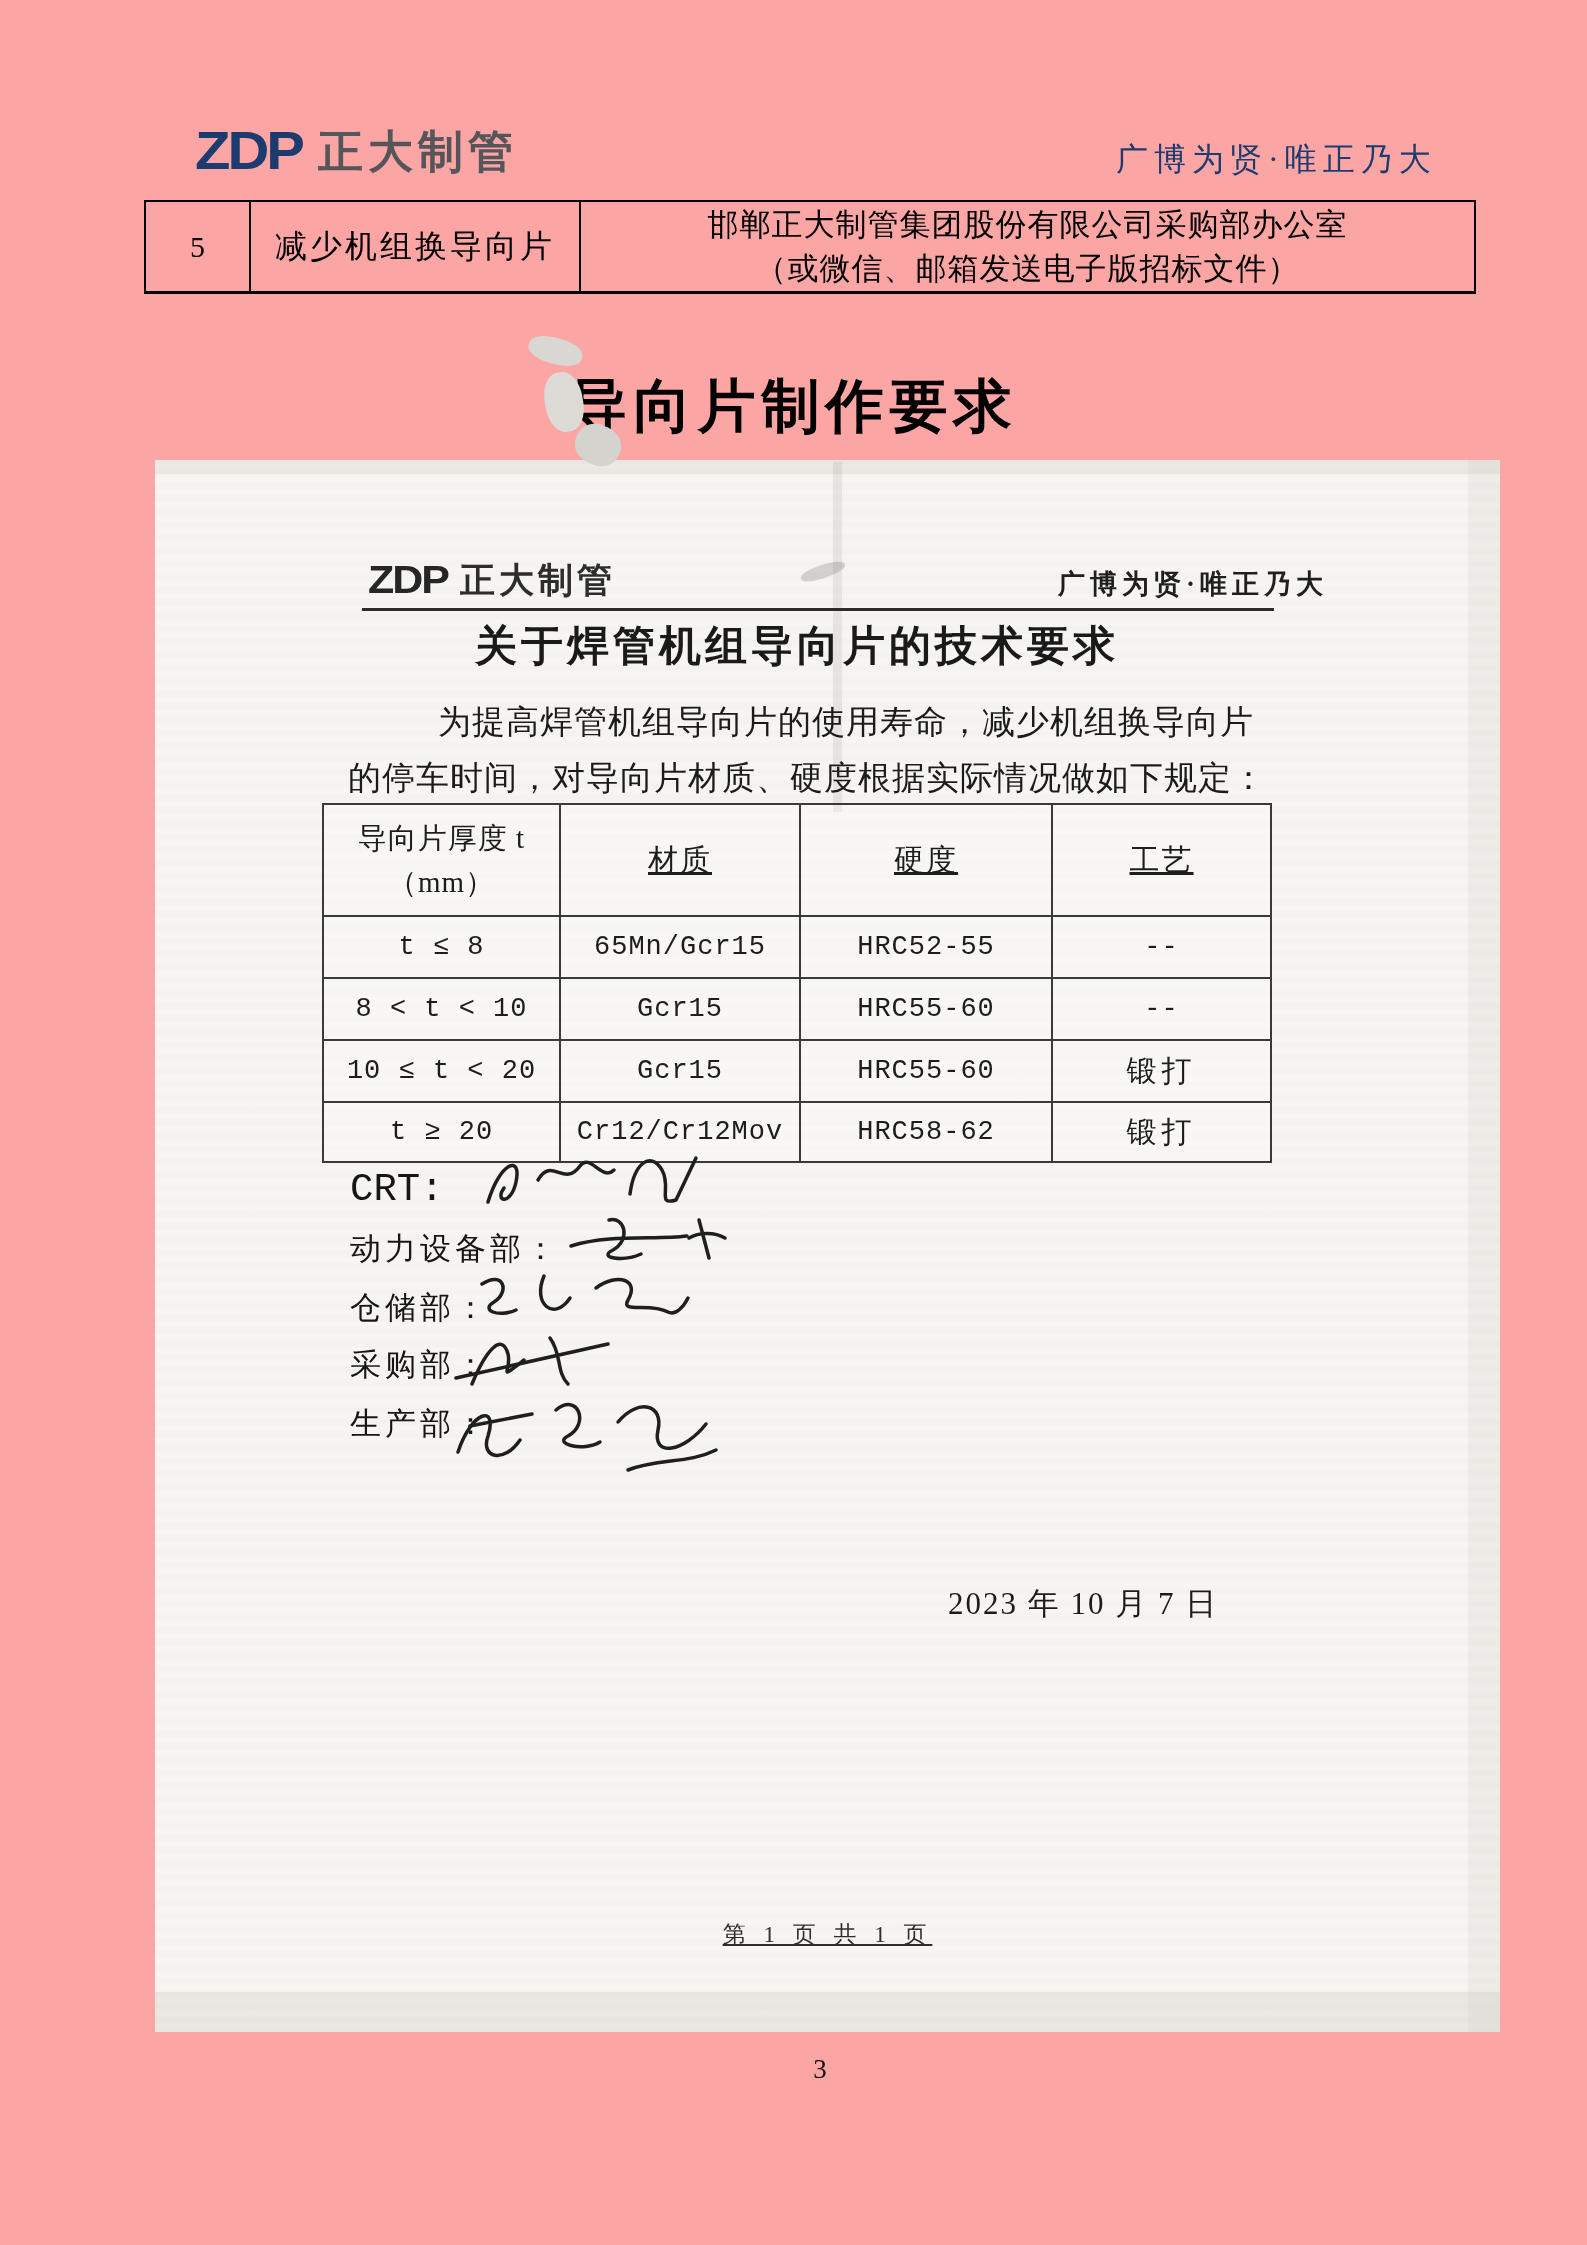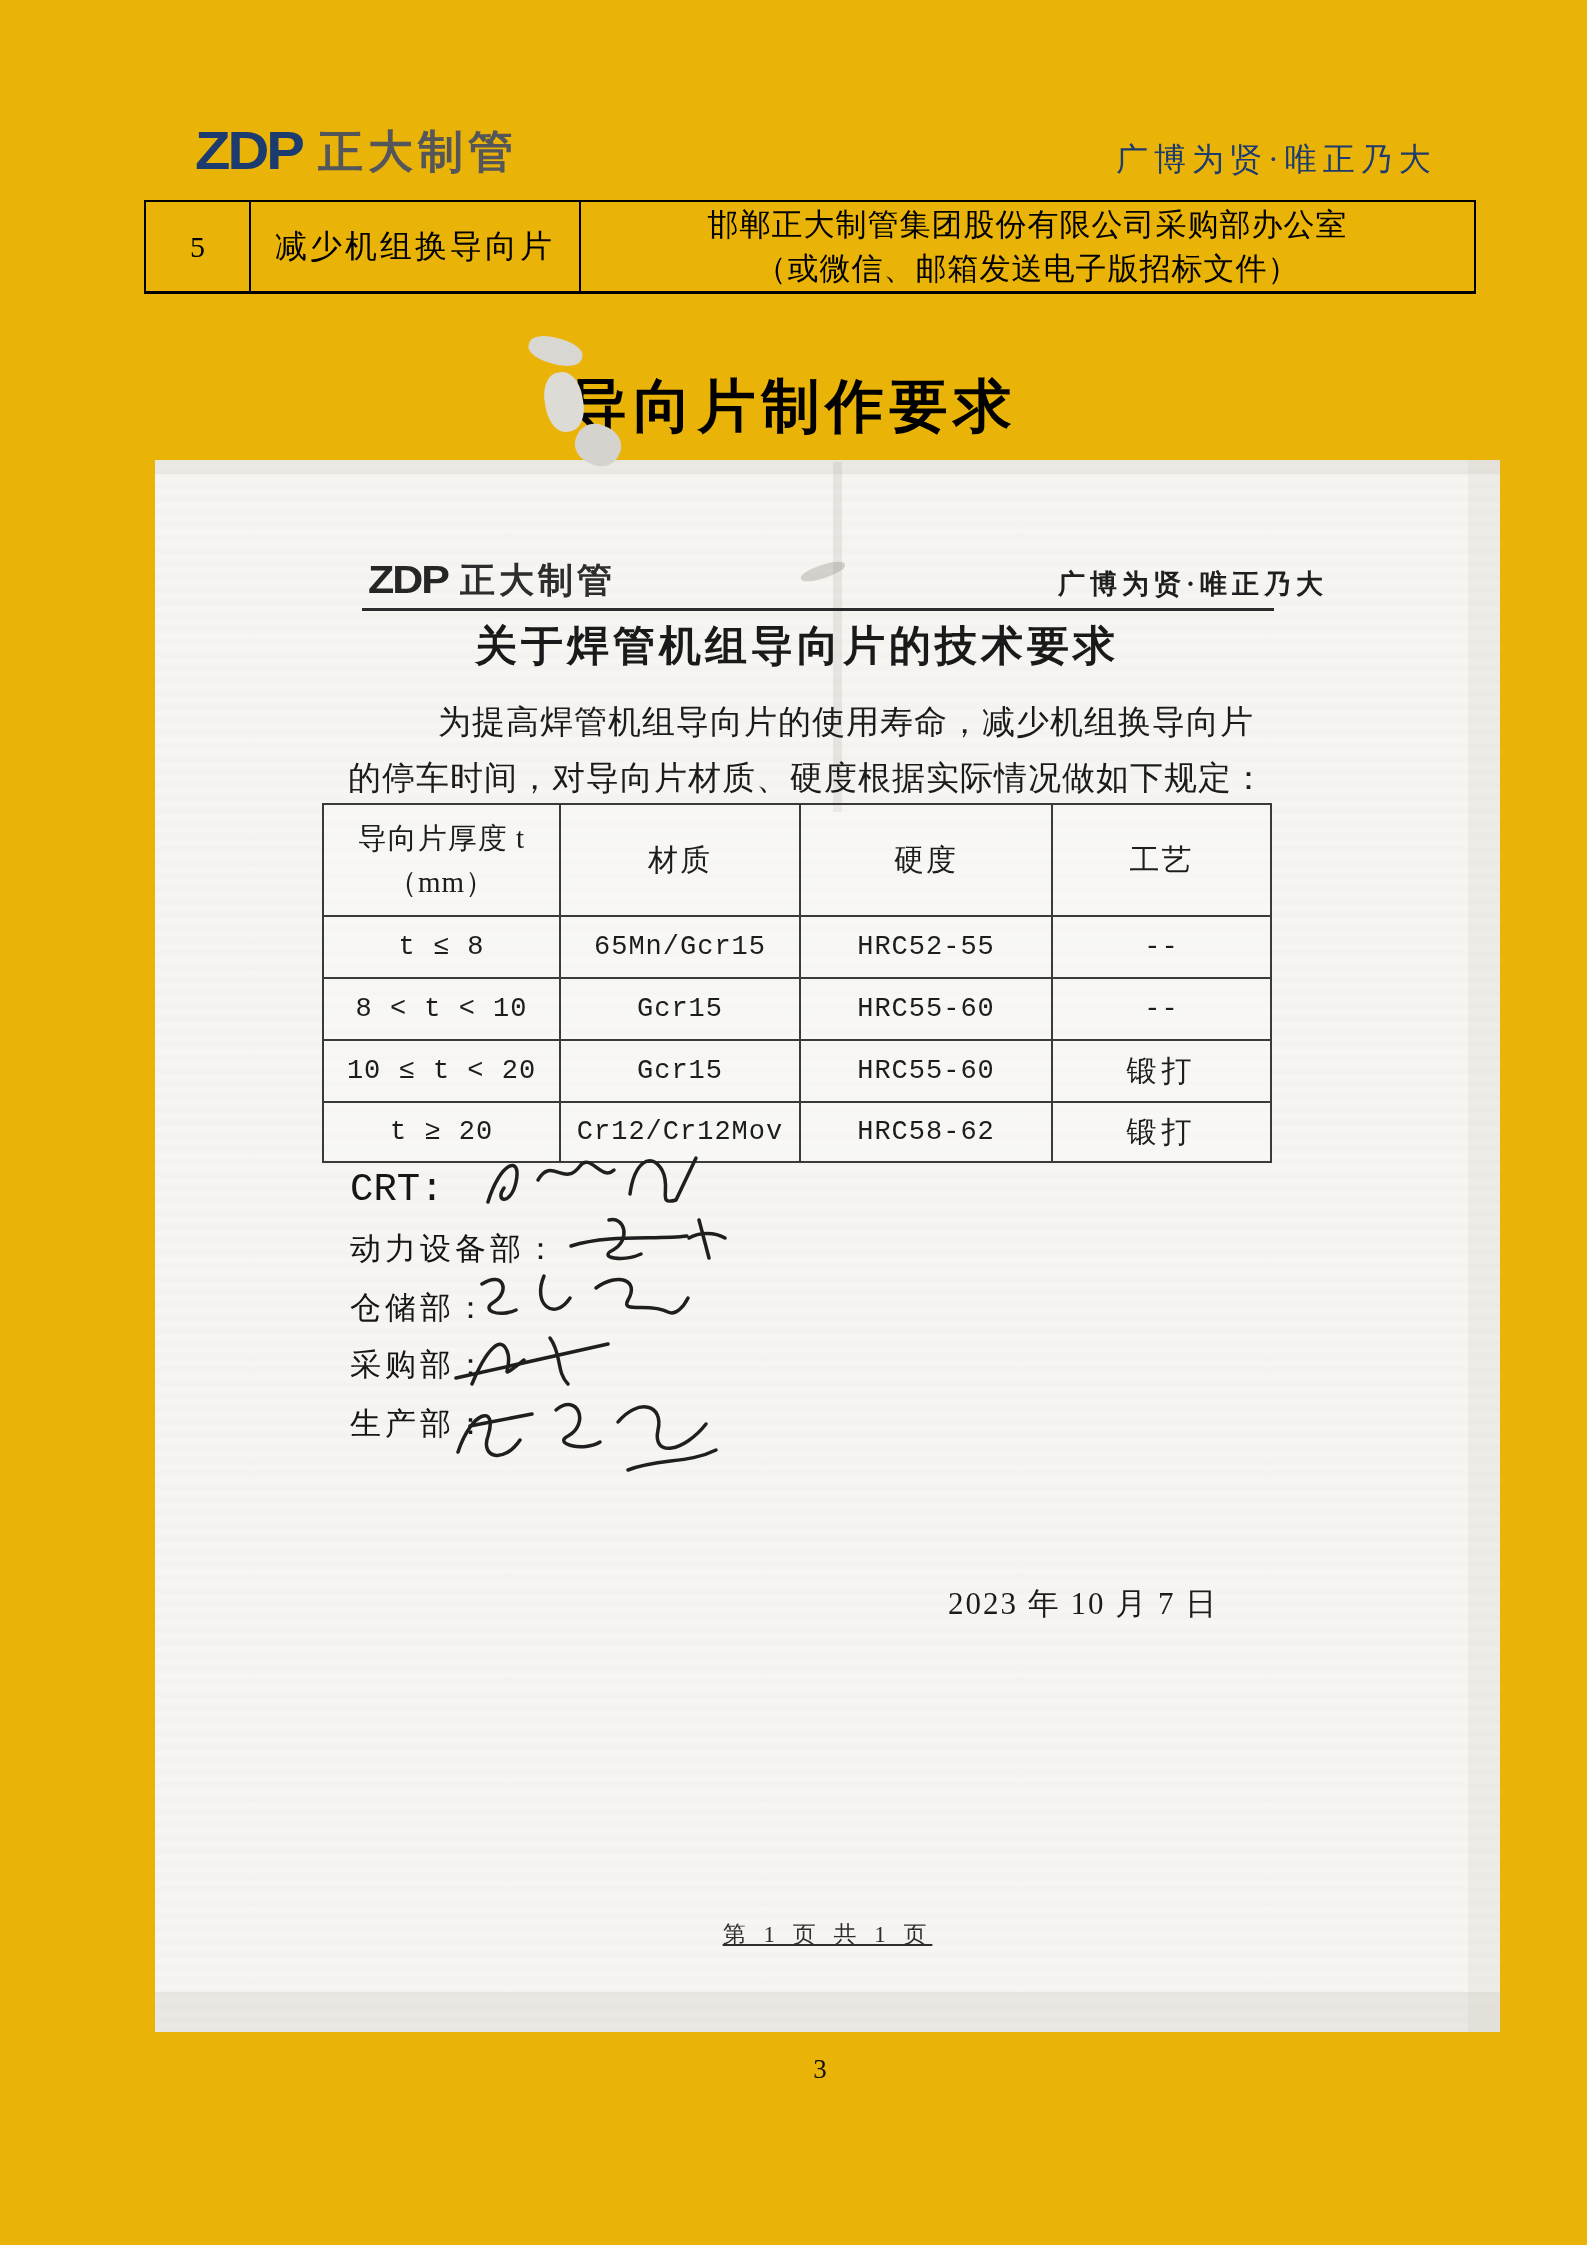--- a/index.html
+++ b/index.html
@@ -1,16 +1,16 @@
 <!DOCTYPE html>
 <html><head>
 <meta charset="utf-8">
 <style>
   html,body{margin:0;padding:0;background:#ffffff;}
-  .page{position:relative;width:1587px;height:2245px;background:#eab308;
+  .page{position:relative;width:1587px;height:2245px;background:#fca5a5;
         font-family:"Liberation Serif", serif;color:#000;overflow:hidden;}
   .abs{position:absolute;}
 
   
   .brand{left:195px;top:122px;display:flex;align-items:center;}
   .brand .zdp{font-family:"Liberation Sans", sans-serif;font-weight:900;
               font-size:58px;color:#1c3b6e;letter-spacing:-3px;line-height:1;
               transform:scaleY(0.92);}
   .brand .zdp-name{font-family:"Liberation Sans", sans-serif;font-weight:700;
               font-size:45px;color:#55565a;letter-spacing:5px;margin-left:16px;line-height:1;}
@@ -64,21 +64,21 @@
   
   .spec-table{left:322px;top:803px;width:950px;height:360px;display:grid;
               grid-template-columns:237px 240px 252px 1fr;
               grid-template-rows:112px 62px 62px 62px 1fr;
               border:2px solid #3a3a3a;box-sizing:border-box;background:rgba(255,255,255,0.25);}
   .spec-cell{display:flex;align-items:center;justify-content:center;flex-direction:column;
              box-sizing:border-box;border-right:2px solid #3a3a3a;border-bottom:2px solid #3a3a3a;
              color:#1d1d1d;}
   .spec-cell.last-col{border-right:none;}
   .spec-cell.last-row{border-bottom:none;}
-  .spec-h{font-size:30px;letter-spacing:2px;}
+  .spec-h{font-size:30px;letter-spacing:2px;text-decoration:underline;}
   .spec-h1{font-size:29px;line-height:44px;letter-spacing:1px;text-align:right;}
   .spec-mono{font-family:"Liberation Mono", monospace;font-size:27px;letter-spacing:1px;}
   .spec-cjk{font-size:30px;letter-spacing:5px;}
 
   
   .sig-label{color:#161616;white-space:nowrap;}
   .lbl-crt{left:350px;top:1168px;font-family:"Liberation Mono", monospace;font-size:39px;}
   .lbl-power{left:350px;top:1228px;font-size:31px;letter-spacing:4px;}
   .lbl-ware{left:350px;top:1287px;font-size:31px;letter-spacing:4px;}
   .lbl-purch{left:350px;top:1344px;font-size:31px;letter-spacing:4px;}

